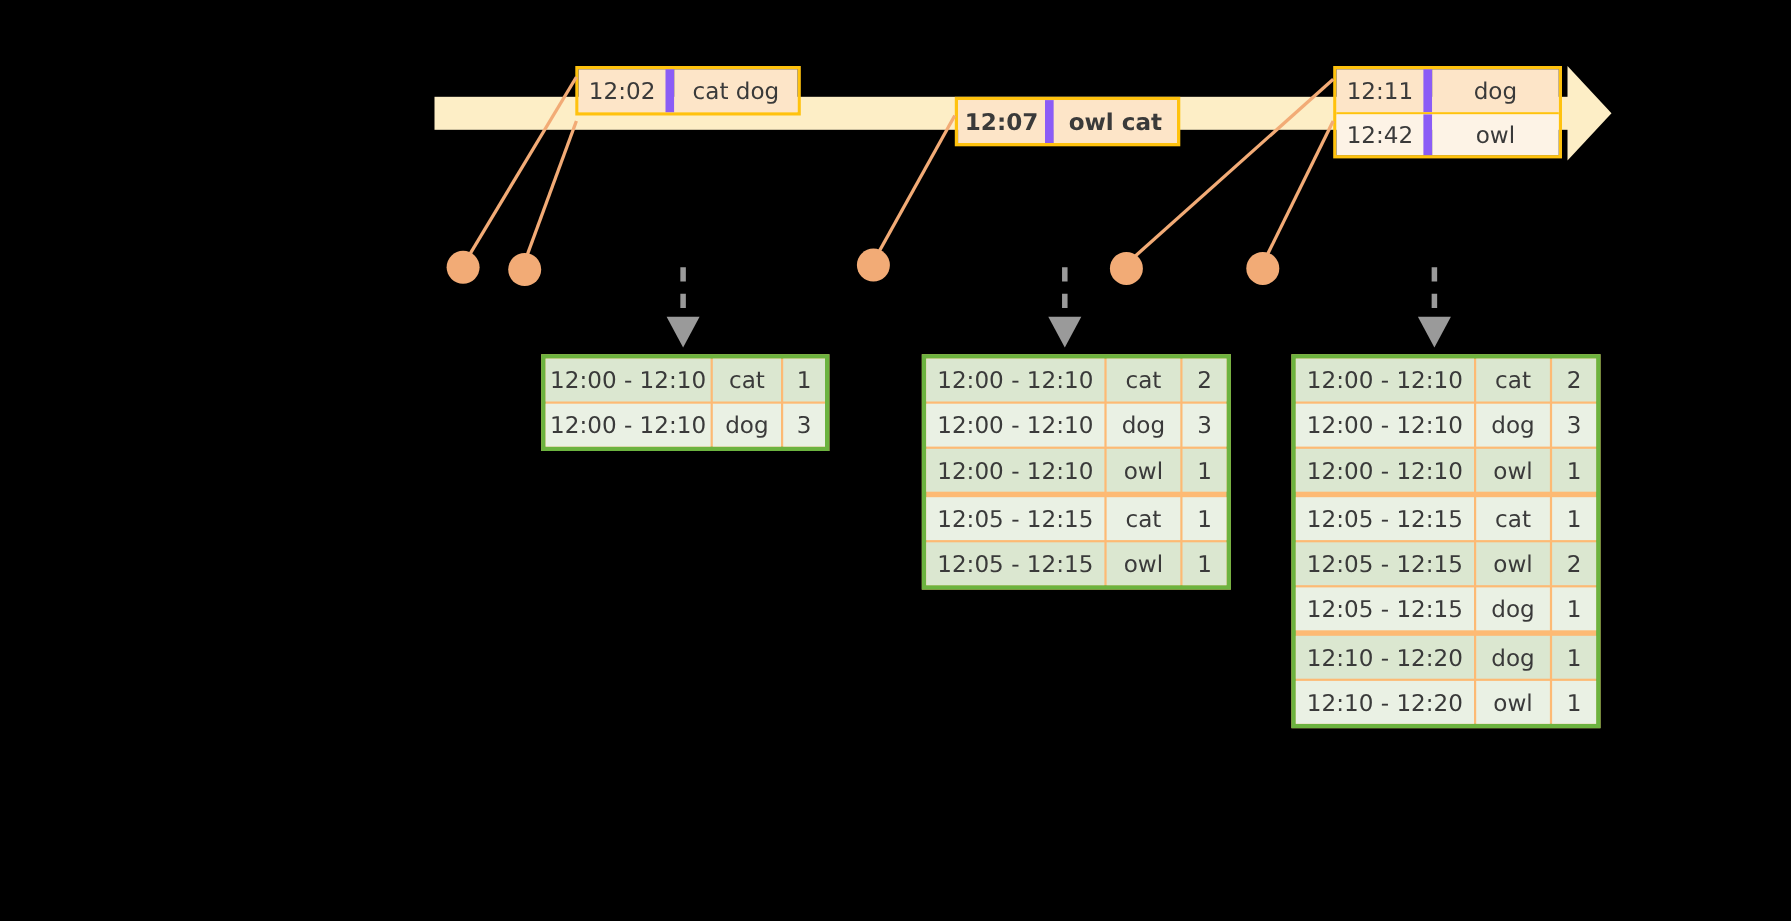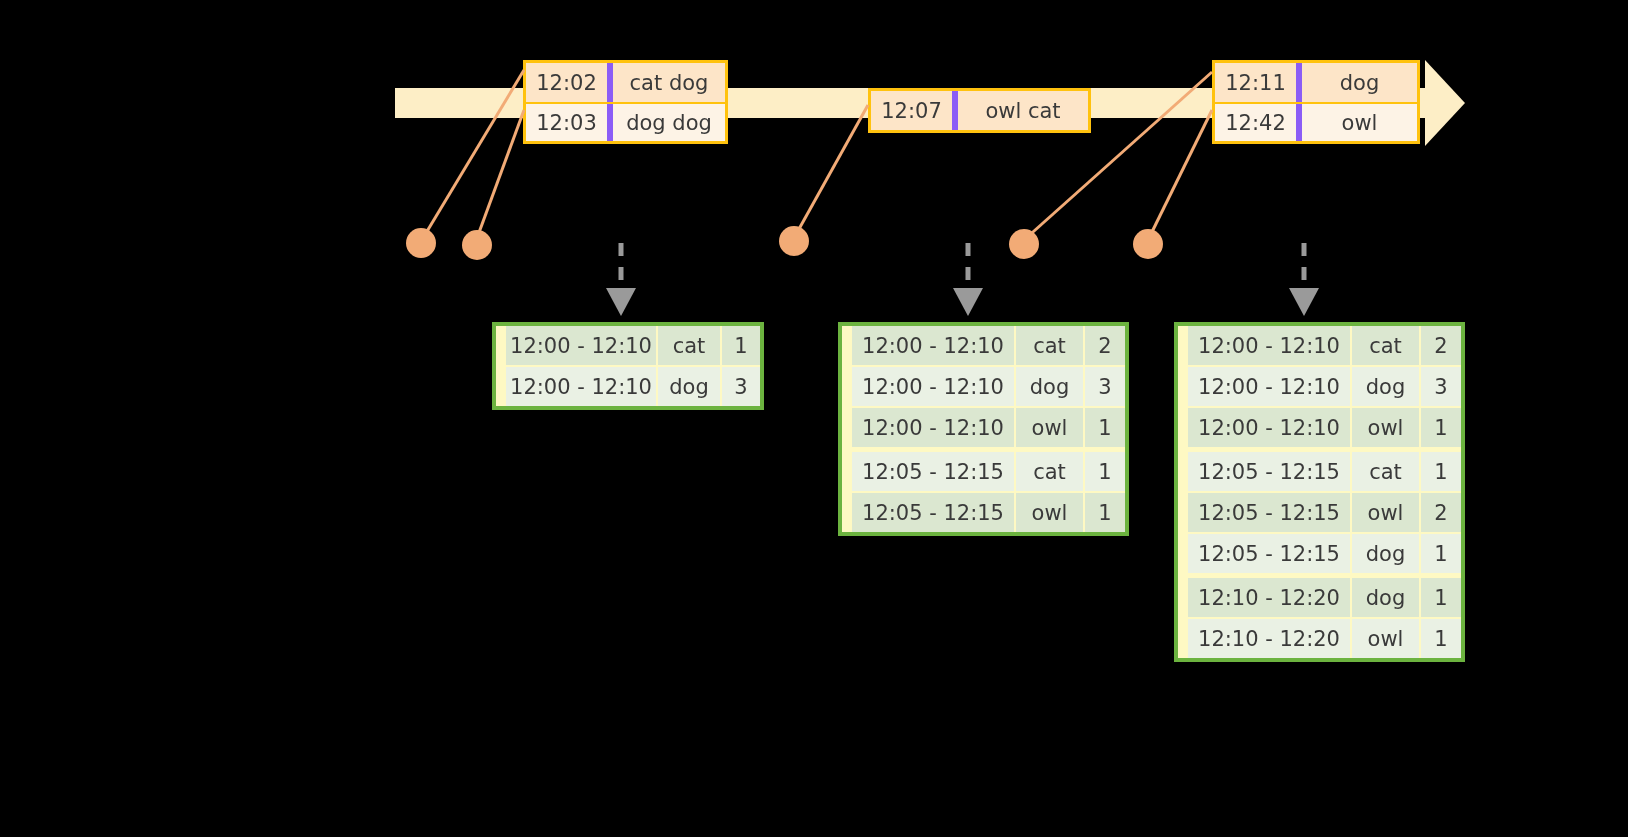--- a/index.html
+++ b/index.html
@@ -15,37 +15,37 @@
            border-left:40px solid #fdeec6;}
 
   
   .evbox{position:absolute;border:3px solid #ffc20e;box-sizing:border-box;
          display:flex;flex-direction:column;}
   .evrow{display:flex;height:39px;box-sizing:border-box;}
   .evrow + .evrow{border-top:2px solid #ffc20e;}
   .evrow.shade .evt,.evrow.shade .evw{background:#fde5c8;}
   .evt,.evw{display:flex;align-items:center;justify-content:center;
             color:#3a3a3a;font-size:21px;background:#fdf3e6;box-sizing:border-box;}
-  .evt{width:87px;border-right:6px solid #8b5cf6;}
+  .evt{width:87px;border-right:8px solid #8b5cf6;}
   .evw{flex:1;}
 
   #ev1{left:523px;top:60px;width:205px;}
   #ev1 .evw{width:116px;}
-  #ev2{left:868px;top:88px;width:223px;}
+  #ev2{left:868px;top:88px;width:205px;font-weight:bold;}
   #ev2 .evw{width:116px;}
   #ev3{left:1212px;top:60px;width:208px;}
   #ev3 .evw{width:91px;}
 
   
   .svg-layer{position:absolute;left:0;top:0;width:1628px;height:837px;
              pointer-events:none;}
 
   
   .gtable{position:absolute;border:4px solid #6cb33f;box-sizing:border-box;
-          display:flex;flex-direction:column;background:#fef9c3;padding-left:10px;}
+          display:flex;flex-direction:column;background:#fdba74;}
   .grow{display:flex;height:39px;box-sizing:border-box;}
   .grow + .grow{margin-top:2px;}
   .grow.sep{margin-top:5px;}
   .gc{display:flex;align-items:center;justify-content:center;color:#3a3a3a;
       font-size:21px;background:#eaf1e4;box-sizing:border-box;}
   .grow.alt .gc{background:#dbe7d0;}
   .gc.win{flex:0 0 auto;}
   .gc.word{flex:0 0 auto;margin-left:2px;}
   .gc.cnt{flex:0 0 auto;margin-left:2px;}
 
@@ -62,24 +62,20 @@
 <div id="stage">
 
   <div class="tl-band"></div>
   <div class="tl-head"></div>
 
   <div class="evbox" id="ev1">
     <div class="evrow shade">
       <div class="evt">12:02</div>
       <div class="evw">cat dog</div>
     </div>
-    <div class="evrow">
-      <div class="evt">12:03</div>
-      <div class="evw">dog dog</div>
-    </div>
   </div>
 
   <div class="evbox" id="ev2">
     <div class="evrow shade">
       <div class="evt">12:07</div>
       <div class="evw">owl cat</div>
     </div>
   </div>
 
   <div class="evbox" id="ev3">

